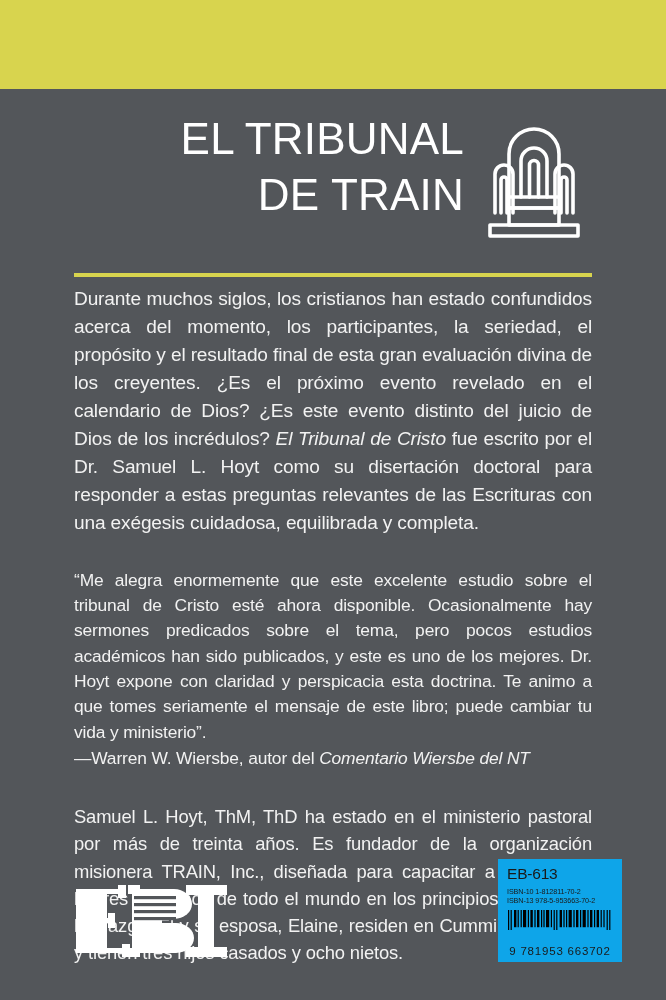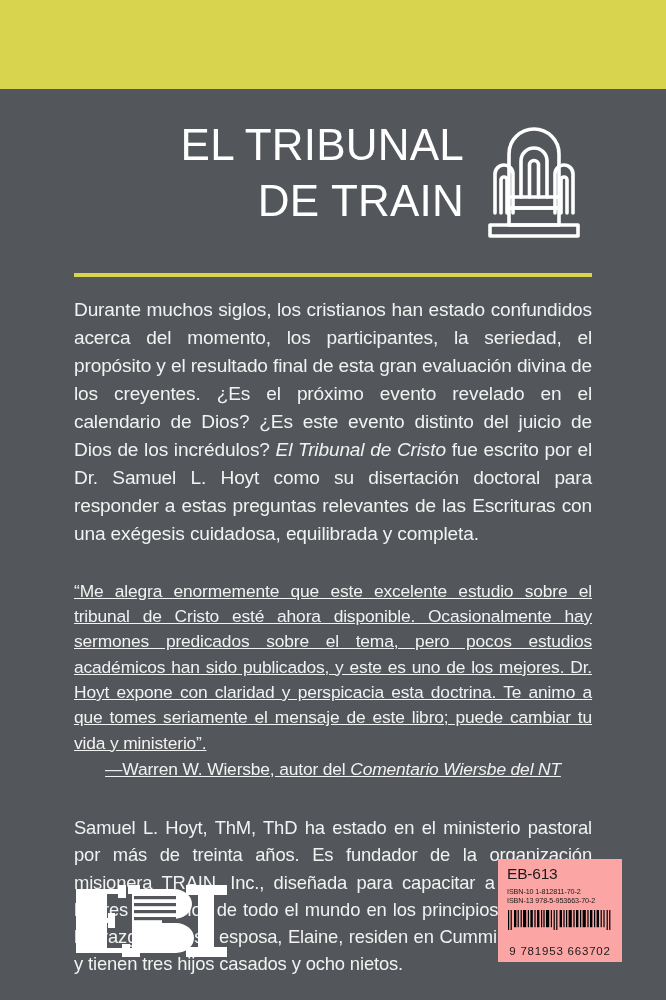--- a/index.html
+++ b/index.html
@@ -38,21 +38,21 @@
     position: absolute;
     left: 74px;
     top: 89px;
     width: 518px;
   }
 
   
   .title-block {
     position: relative;
     height: 178px;
-    padding-top: 28px;
+    padding-top: 22px;
   }
 
   .title-text {
     text-align: right;
     padding-right: 128px;
     color: #ffffff;
     font-size: 44px;
     font-weight: 300;
     letter-spacing: 0.2px;
     line-height: 1.28;
@@ -78,32 +78,31 @@
   
   .body-text {
     color: #f2f2f2;
     font-size: 19.1px;
     line-height: 1.465;
     text-align: justify;
     font-weight: 400;
     letter-spacing: -0.15px;
   }
 
-  .para-intro { margin-top: 19px; }
+  .para-intro { margin-top: 8px; }
 
   .para-quote {
     margin-top: 31px;
     font-size: 17.4px;
     line-height: 1.455;
-    text-decoration: underline;
   }
 
   .attrib {
     display: block;
-    text-align: center;
+    text-align: left;
     margin-top: 1px;
   }
 
   .para-bio {
     margin-top: 32px;
     font-size: 18.4px;
     line-height: 1.475;
   }
 
   em.it { font-style: italic; }
@@ -125,21 +124,21 @@
     width: 165px;
     height: 72px;
   }
 
   .barcode-box {
     position: absolute;
     right: 44px;
     bottom: 38px;
     width: 124px;
     height: 103px;
-    background: #fca5a5;
+    background: #0ea5e9;
     padding: 7px 9px 5px 9px;
     display: flex;
     flex-direction: column;
   }
 
   .barcode-code {
     color: #1a1a1a;
     font-size: 15.5px;
     font-family: "Liberation Sans", sans-serif;
     font-weight: 400;

